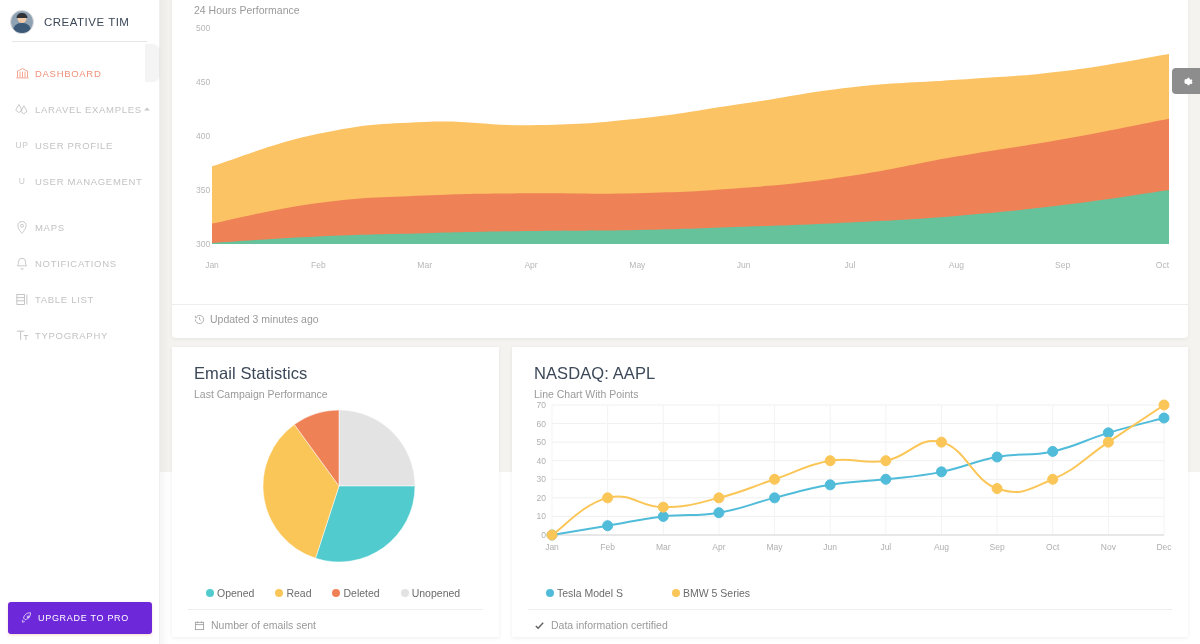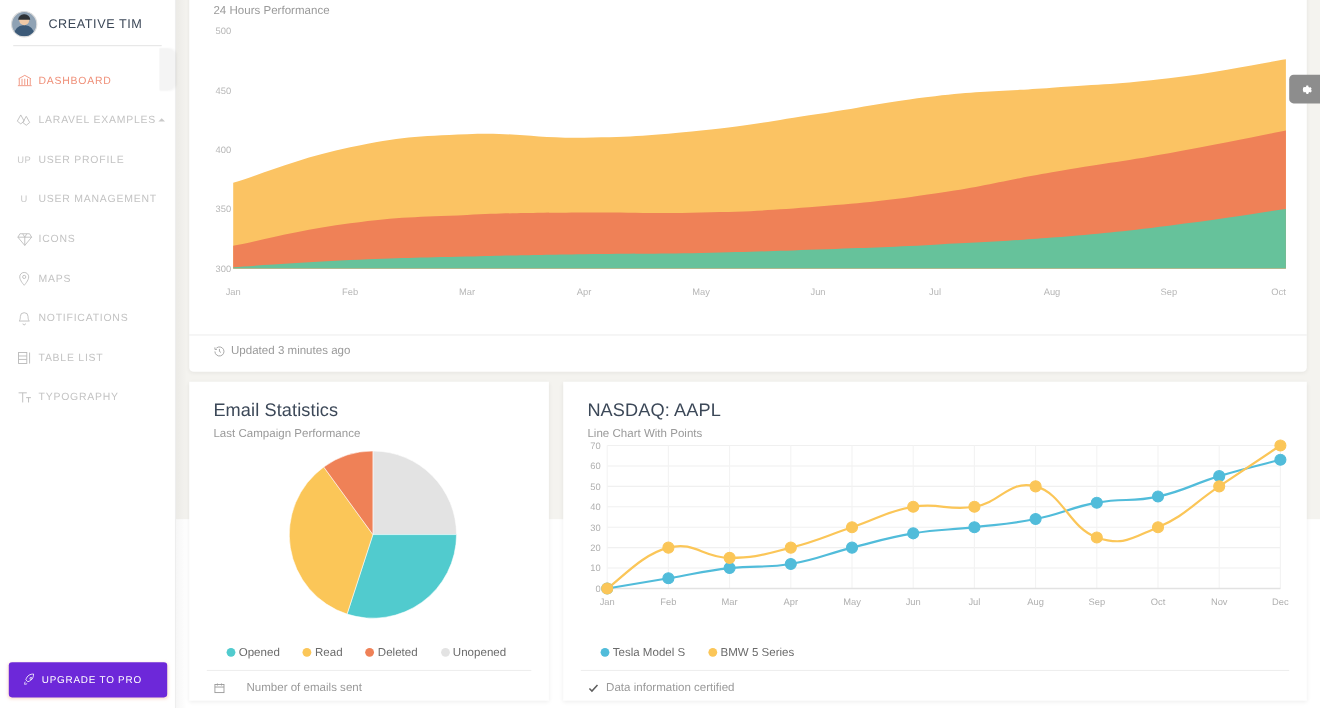--- a/index.html
+++ b/index.html
@@ -271,29 +271,20 @@
 
     <div class="nav-spacer"></div>
 
     <div class="nav-item nav-sub">
       <span class="nav-icon">U</span>
       <span class="nav-label">USER MANAGEMENT</span>
     </div>
 
     <div class="nav-spacer"></div>
 
-    <div class="nav-item">
-      <span class="nav-icon">
-        <svg width="15" height="15" viewBox="0 0 24 24" fill="none" stroke="currentColor" stroke-width="1.2">
-          <path d="M5 4h14l3 5-10 12L2 9z"></path>
-            <path d="M2 9h20M9 4l3 5 3-5M12 9v12"></path>
-        </svg>
-      </span>
-      <span class="nav-label">ICONS</span>
-    </div>
 
     <div class="nav-spacer"></div>
 
     <div class="nav-item">
       <span class="nav-icon">
         <svg width="14" height="15" viewBox="0 0 24 24" fill="none" stroke="currentColor" stroke-width="1.3">
           <path d="M12 22s7-7.5 7-13A7 7 0 1 0 5 9c0 5.5 7 13 7 13z"></path>
             <circle cx="12" cy="9" r="2.5"></circle>
         </svg>
       </span>
@@ -428,21 +419,21 @@
         <span class="dot" style="background:#ef8157"></span>
         <span>Deleted</span>
       </span>
       <span class="lg">
         <span class="dot" style="background:#e3e3e3"></span>
         <span>Unopened</span>
       </span>
     </div>
 
     <div class="card-divider" style="top:262px;"></div>
-    <div class="card-footer" style="top:272px;gap:13px;">
+    <div class="card-footer" style="top:272px;">
       <span class="f-icon">
         <svg width="11" height="11" viewBox="0 0 24 24" fill="none" stroke="#9a9a9a" stroke-width="1.8">
           <rect x="3" y="5" width="18" height="16"></rect>
             <path d="M3 10h18M8 3v4M16 3v4"></path>
         </svg>
       </span>
       <span>Number of emails sent</span>
     </div>
   </div>
 
@@ -515,21 +506,21 @@
           <text x="304.1818181818182" y="151" class="tick" text-anchor="middle">Jun</text>
           <text x="359.8181818181818" y="151" class="tick" text-anchor="middle">Jul</text>
           <text x="415.45454545454544" y="151" class="tick" text-anchor="middle">Aug</text>
           <text x="471.09090909090907" y="151" class="tick" text-anchor="middle">Sep</text>
           <text x="526.7272727272727" y="151" class="tick" text-anchor="middle">Oct</text>
           <text x="582.3636363636364" y="151" class="tick" text-anchor="middle">Nov</text>
           <text x="638" y="151" class="tick" text-anchor="middle">Dec</text>
         </svg>
     </div>
 
-    <div class="legend" id="nasdaq-legend" style="left:22px; top:240px;">
+    <div class="legend" id="nasdaq-legend" style="left:22px; top:240px;gap:28px;">
       <span class="lg">
         <span class="dot" style="background:#51bcda"></span>
         <span>Tesla Model S</span>
       </span>
       <span class="lg">
         <span class="dot" style="background:#fbc658"></span>
         <span>BMW 5 Series</span>
       </span>
     </div>
 

